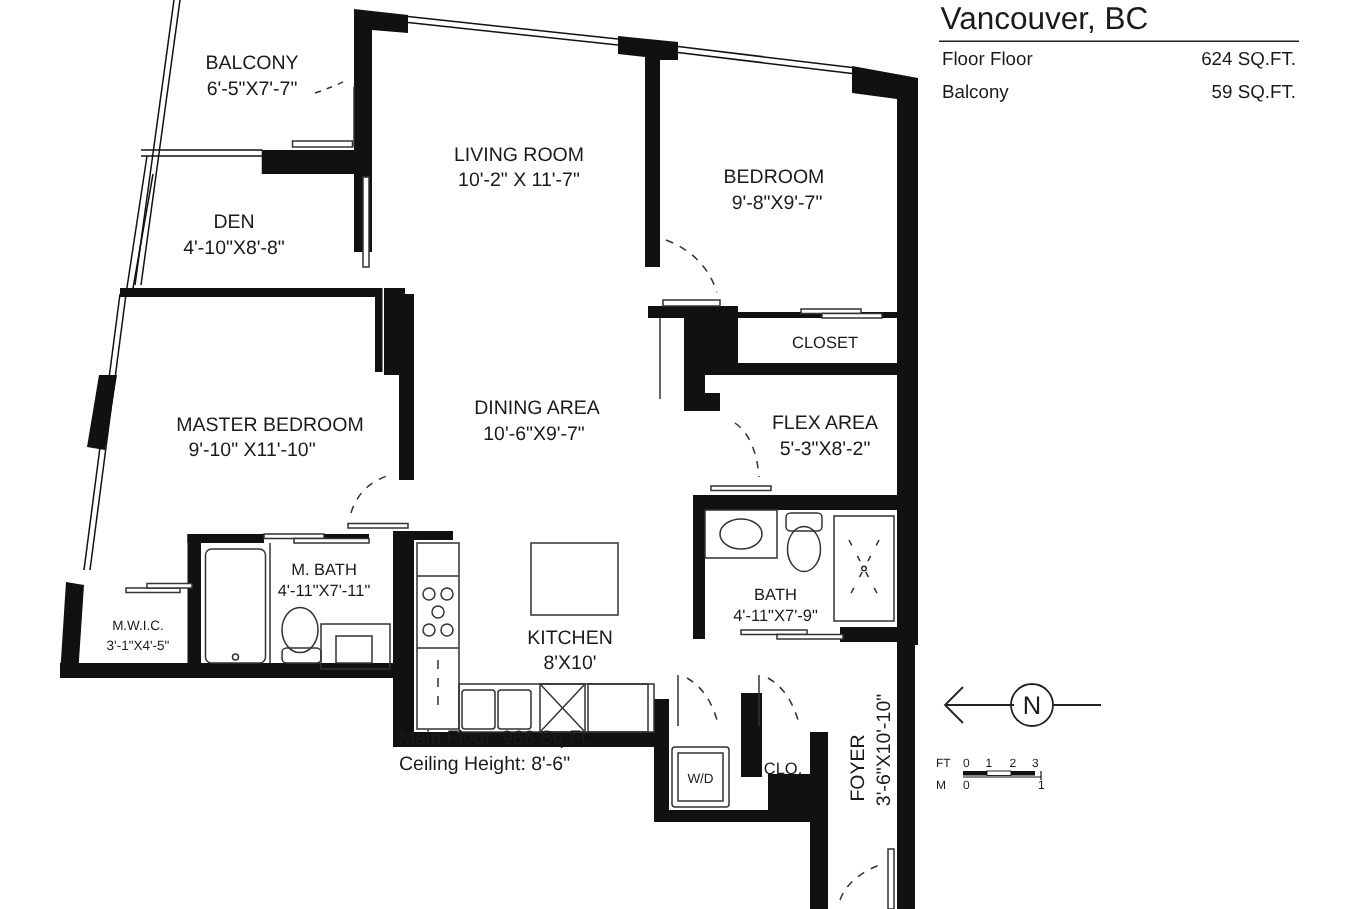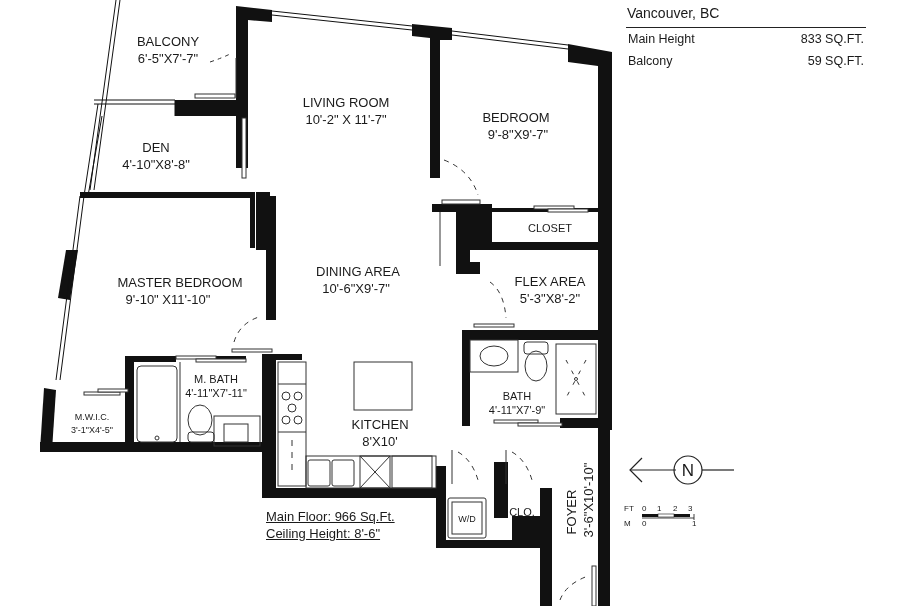--- a/index.html
+++ b/index.html
@@ -3,32 +3,32 @@
 <meta charset="utf-8">
 <style>
   html,body{margin:0;padding:0;background:#ffffff;}
   body{width:910px;height:606px;overflow:hidden;position:relative;font-family:"Liberation Sans","DejaVu Sans",sans-serif;color:#1a1a1a;}
   .plan{position:absolute;left:0;top:0;width:910px;height:606px;}
   .lbl{font-family:"Liberation Sans","DejaVu Sans",sans-serif;fill:#1a1a1a;}
   .room{font-size:13px;}
   .small{font-size:11px;}
   .tiny{font-size:9px;}
   .info{position:absolute;left:626px;top:0;width:240px;}
-  .info .title{font-size:14px;line-height:26px;padding-left:1px;border-bottom:1.5px solid #222;padding-bottom:1px;}
+  .info .title{font-size:21px;line-height:26px;padding-left:1px;border-bottom:1.5px solid #222;padding-bottom:1px;}
   .info .row{display:flex;justify-content:space-between;font-size:12.5px;line-height:22px;padding-left:2px;padding-right:2px;}
-  .note{position:absolute;left:266px;top:508px;font-size:13px;line-height:17px;text-decoration:underline;}
+  .note{position:absolute;left:266px;top:483px;font-size:13px;line-height:17px;}
 </style>
 </head>
 <body>
 
 <div class="info">
   <div class="title">Vancouver, BC</div>
   <div class="row">
-    <span>Main Height</span>
-    <span>833 SQ.FT.</span>
+    <span>Floor Floor</span>
+    <span>624 SQ.FT.</span>
   </div>
   <div class="row">
     <span>Balcony</span>
     <span>59 SQ.FT.</span>
   </div>
 </div>
 
 <svg class="plan" viewBox="0 0 910 606" xmlns="http://www.w3.org/2000/svg">
   <g fill="#111" stroke="none">
 

